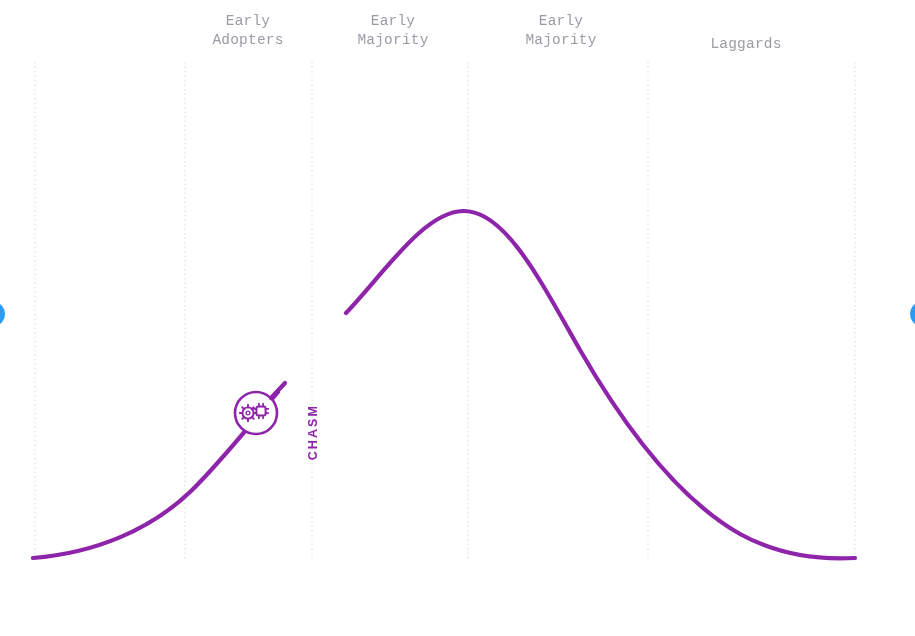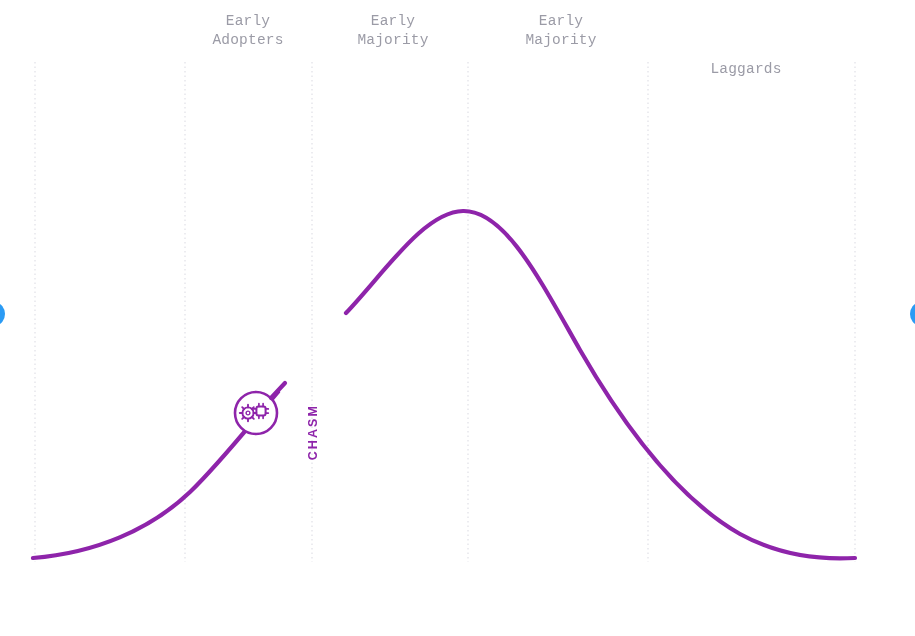--- a/index.html
+++ b/index.html
@@ -85,21 +85,21 @@
   <div class="edge-handle" id="edge-handle-left"></div>
 
   <div class="edge-handle" id="edge-handle-right"></div>
 
   <div class="seg-label two-line" id="seg-label-1" style="width: 150px; left: 173px;">Early
 Adopters</div>
   <div class="seg-label two-line" id="seg-label-2" style="width: 150px; left: 318px;">Early
 Majority</div>
   <div class="seg-label two-line" id="seg-label-3" style="width: 150px; left: 486px;">Early
 Majority</div>
-  <div class="seg-label one-line" id="seg-label-4" style="width: 150px; left: 671px; margin-top: 25px;">Laggards</div>
+  <div class="seg-label one-line" id="seg-label-4" style="width: 150px; left: 671px;">Laggards</div>
 
   <svg id="chart-svg" viewBox="0 0 915 636">
 
     <g id="dividers">
         <line x1="35" x2="35" y1="62" y2="562" stroke="#e4e4ea" stroke-width="1.4" stroke-dasharray="1.5 3"></line>
         <line x1="185" x2="185" y1="62" y2="562" stroke="#e4e4ea" stroke-width="1.4" stroke-dasharray="1.5 3"></line>
         <line x1="312" x2="312" y1="62" y2="562" stroke="#e4e4ea" stroke-width="1.4" stroke-dasharray="1.5 3"></line>
         <line x1="468" x2="468" y1="62" y2="562" stroke="#e4e4ea" stroke-width="1.4" stroke-dasharray="1.5 3"></line>
         <line x1="648" x2="648" y1="62" y2="562" stroke="#e4e4ea" stroke-width="1.4" stroke-dasharray="1.5 3"></line>
         <line x1="855" x2="855" y1="62" y2="562" stroke="#e4e4ea" stroke-width="1.4" stroke-dasharray="1.5 3"></line>

